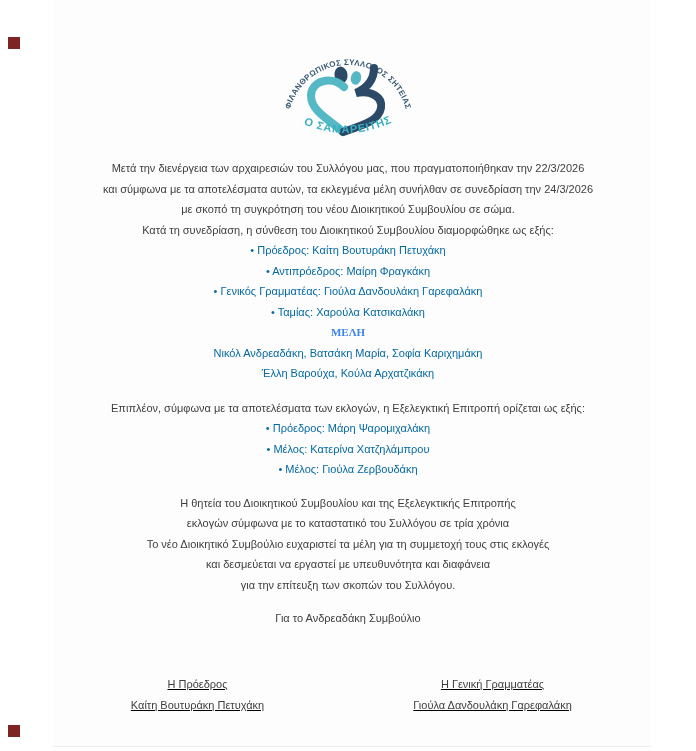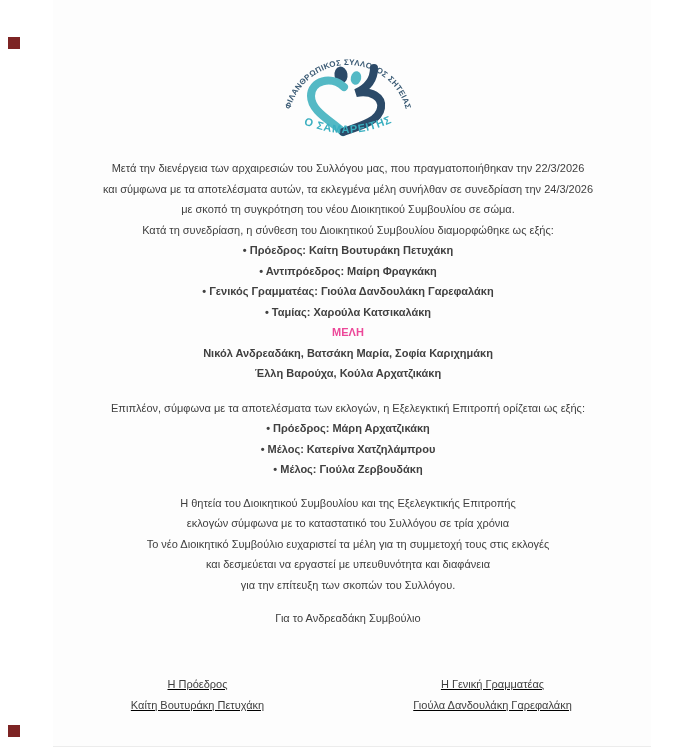--- a/index.html
+++ b/index.html
@@ -36,22 +36,22 @@
     justify-content: center;
   }
   .doc { margin-top: 16px; }
   .line {
     text-align: center;
     font-size: 11px;
     line-height: 20.5px;
     color: #3e3e3e;
     white-space: nowrap;
   }
-  .bold { font-weight: bold; color: #404040; }
-  .heading { font-weight: bold; color: #ec4899; }
+  .bold { font-weight: normal; color: #0369a1; }
+  .heading { font-weight: bold; color: #3b82f6; font-family: Liberation Serif, serif; }
   .gap-md { margin-top: 14px; }
   .gap-lg { margin-top: 13px; }
   .signoff { margin-top: 13px; }
   .signatures {
     margin-top: 45px;
     display: flex;
     padding: 0 56px 0 50px;
     text-decoration: underline;
   }
   .sig-col {
@@ -97,21 +97,21 @@
       <div class="line bold">• Πρόεδρος: Καίτη Βουτυράκη Πετυχάκη</div>
       <div class="line bold">• Αντιπρόεδρος: Μαίρη Φραγκάκη</div>
       <div class="line bold">• Γενικός Γραμματέας: Γιούλα Δανδουλάκη Γαρεφαλάκη</div>
       <div class="line bold">• Ταμίας: Χαρούλα Κατσικαλάκη</div>
 
       <div class="line heading">ΜΕΛΗ</div>
       <div class="line bold">Νικόλ Ανδρεαδάκη, Βατσάκη Μαρία, Σοφία Καριχημάκη</div>
       <div class="line bold">Έλλη Βαρούχα, Κούλα Αρχατζικάκη</div>
 
       <div class="line gap-md">Επιπλέον, σύμφωνα με τα αποτελέσματα των εκλογών, η Εξελεγκτική Επιτροπή ορίζεται ως εξής:</div>
-      <div class="line bold">• Πρόεδρος: Μάρη Αρχατζικάκη</div>
+      <div class="line bold">• Πρόεδρος: Μάρη Ψαρομιχαλάκη</div>
       <div class="line bold">• Μέλος: Κατερίνα Χατζηλάμπρου</div>
       <div class="line bold">• Μέλος: Γιούλα Ζερβουδάκη</div>
 
       <div class="line gap-lg">Η θητεία του Διοικητικού Συμβουλίου και της Εξελεγκτικής Επιτροπής</div>
       <div class="line">εκλογών σύμφωνα με το καταστατικό του Συλλόγου σε τρία χρόνια</div>
       <div class="line">Το νέο Διοικητικό Συμβούλιο ευχαριστεί τα μέλη για τη συμμετοχή τους στις εκλογές</div>
       <div class="line">και δεσμεύεται να εργαστεί με υπευθυνότητα και διαφάνεια</div>
       <div class="line">για την επίτευξη των σκοπών του Συλλόγου.</div>
 
       <div class="line signoff">Για το Ανδρεαδάκη Συμβούλιο</div>

